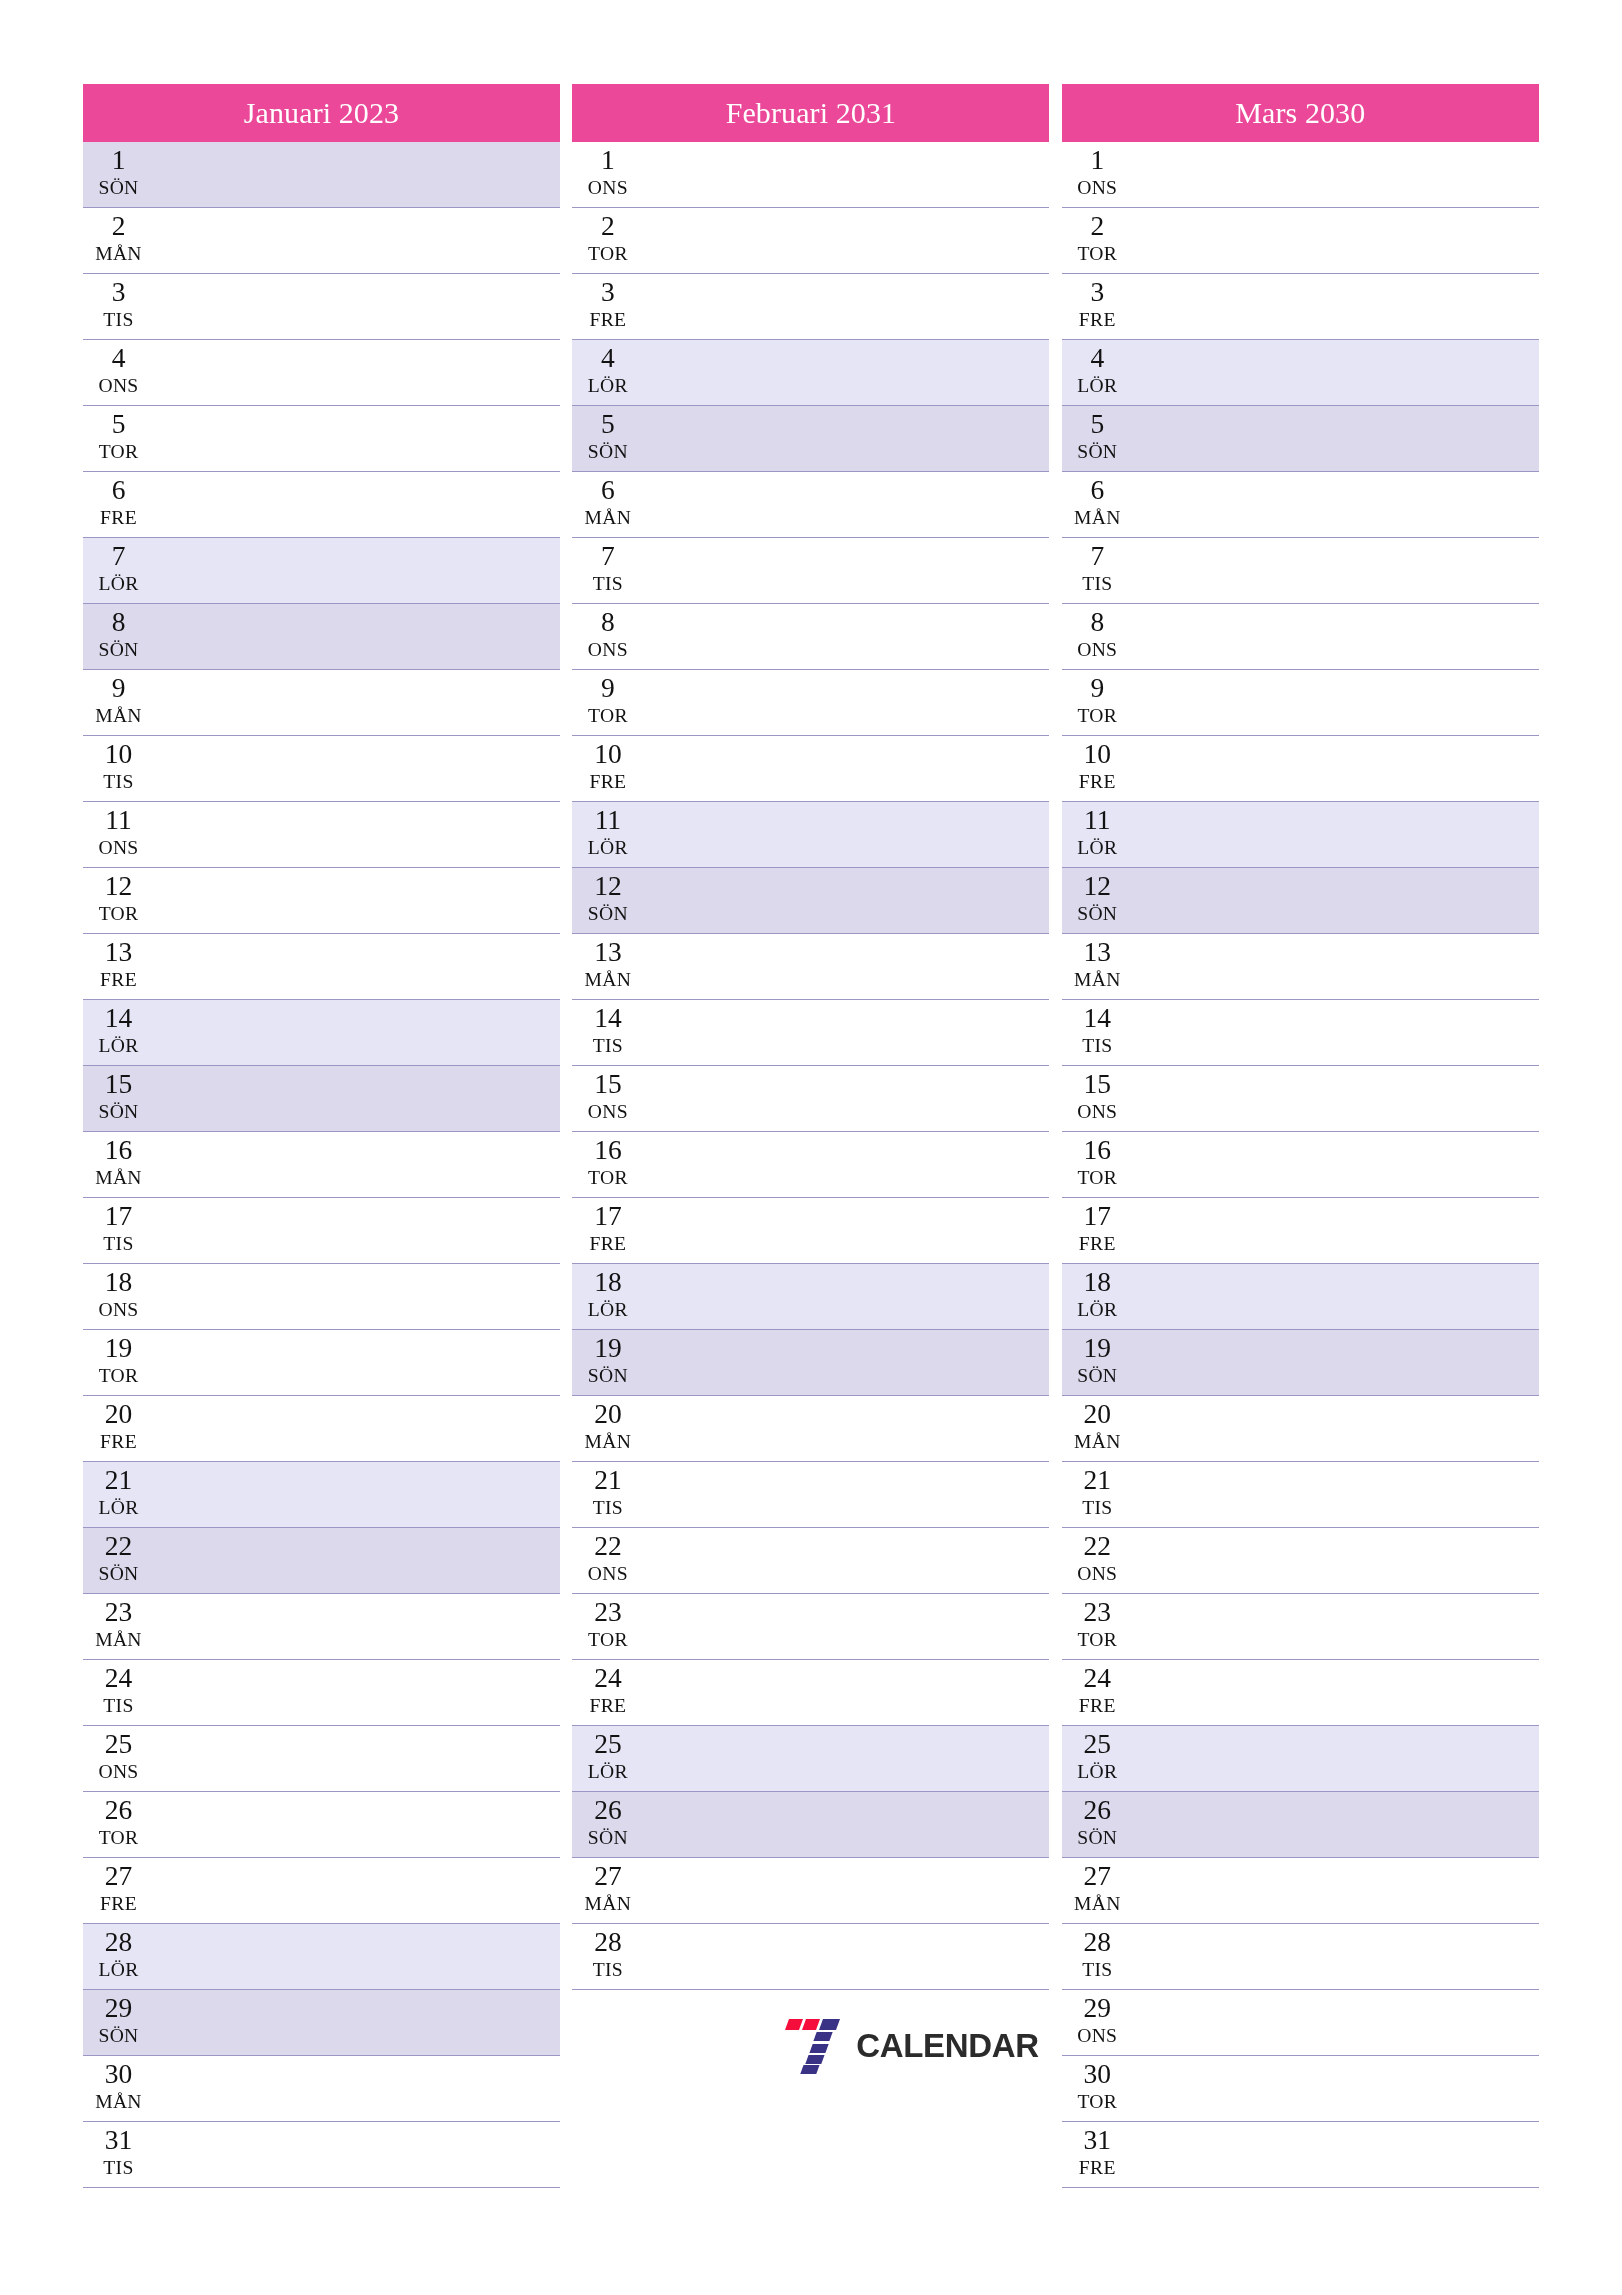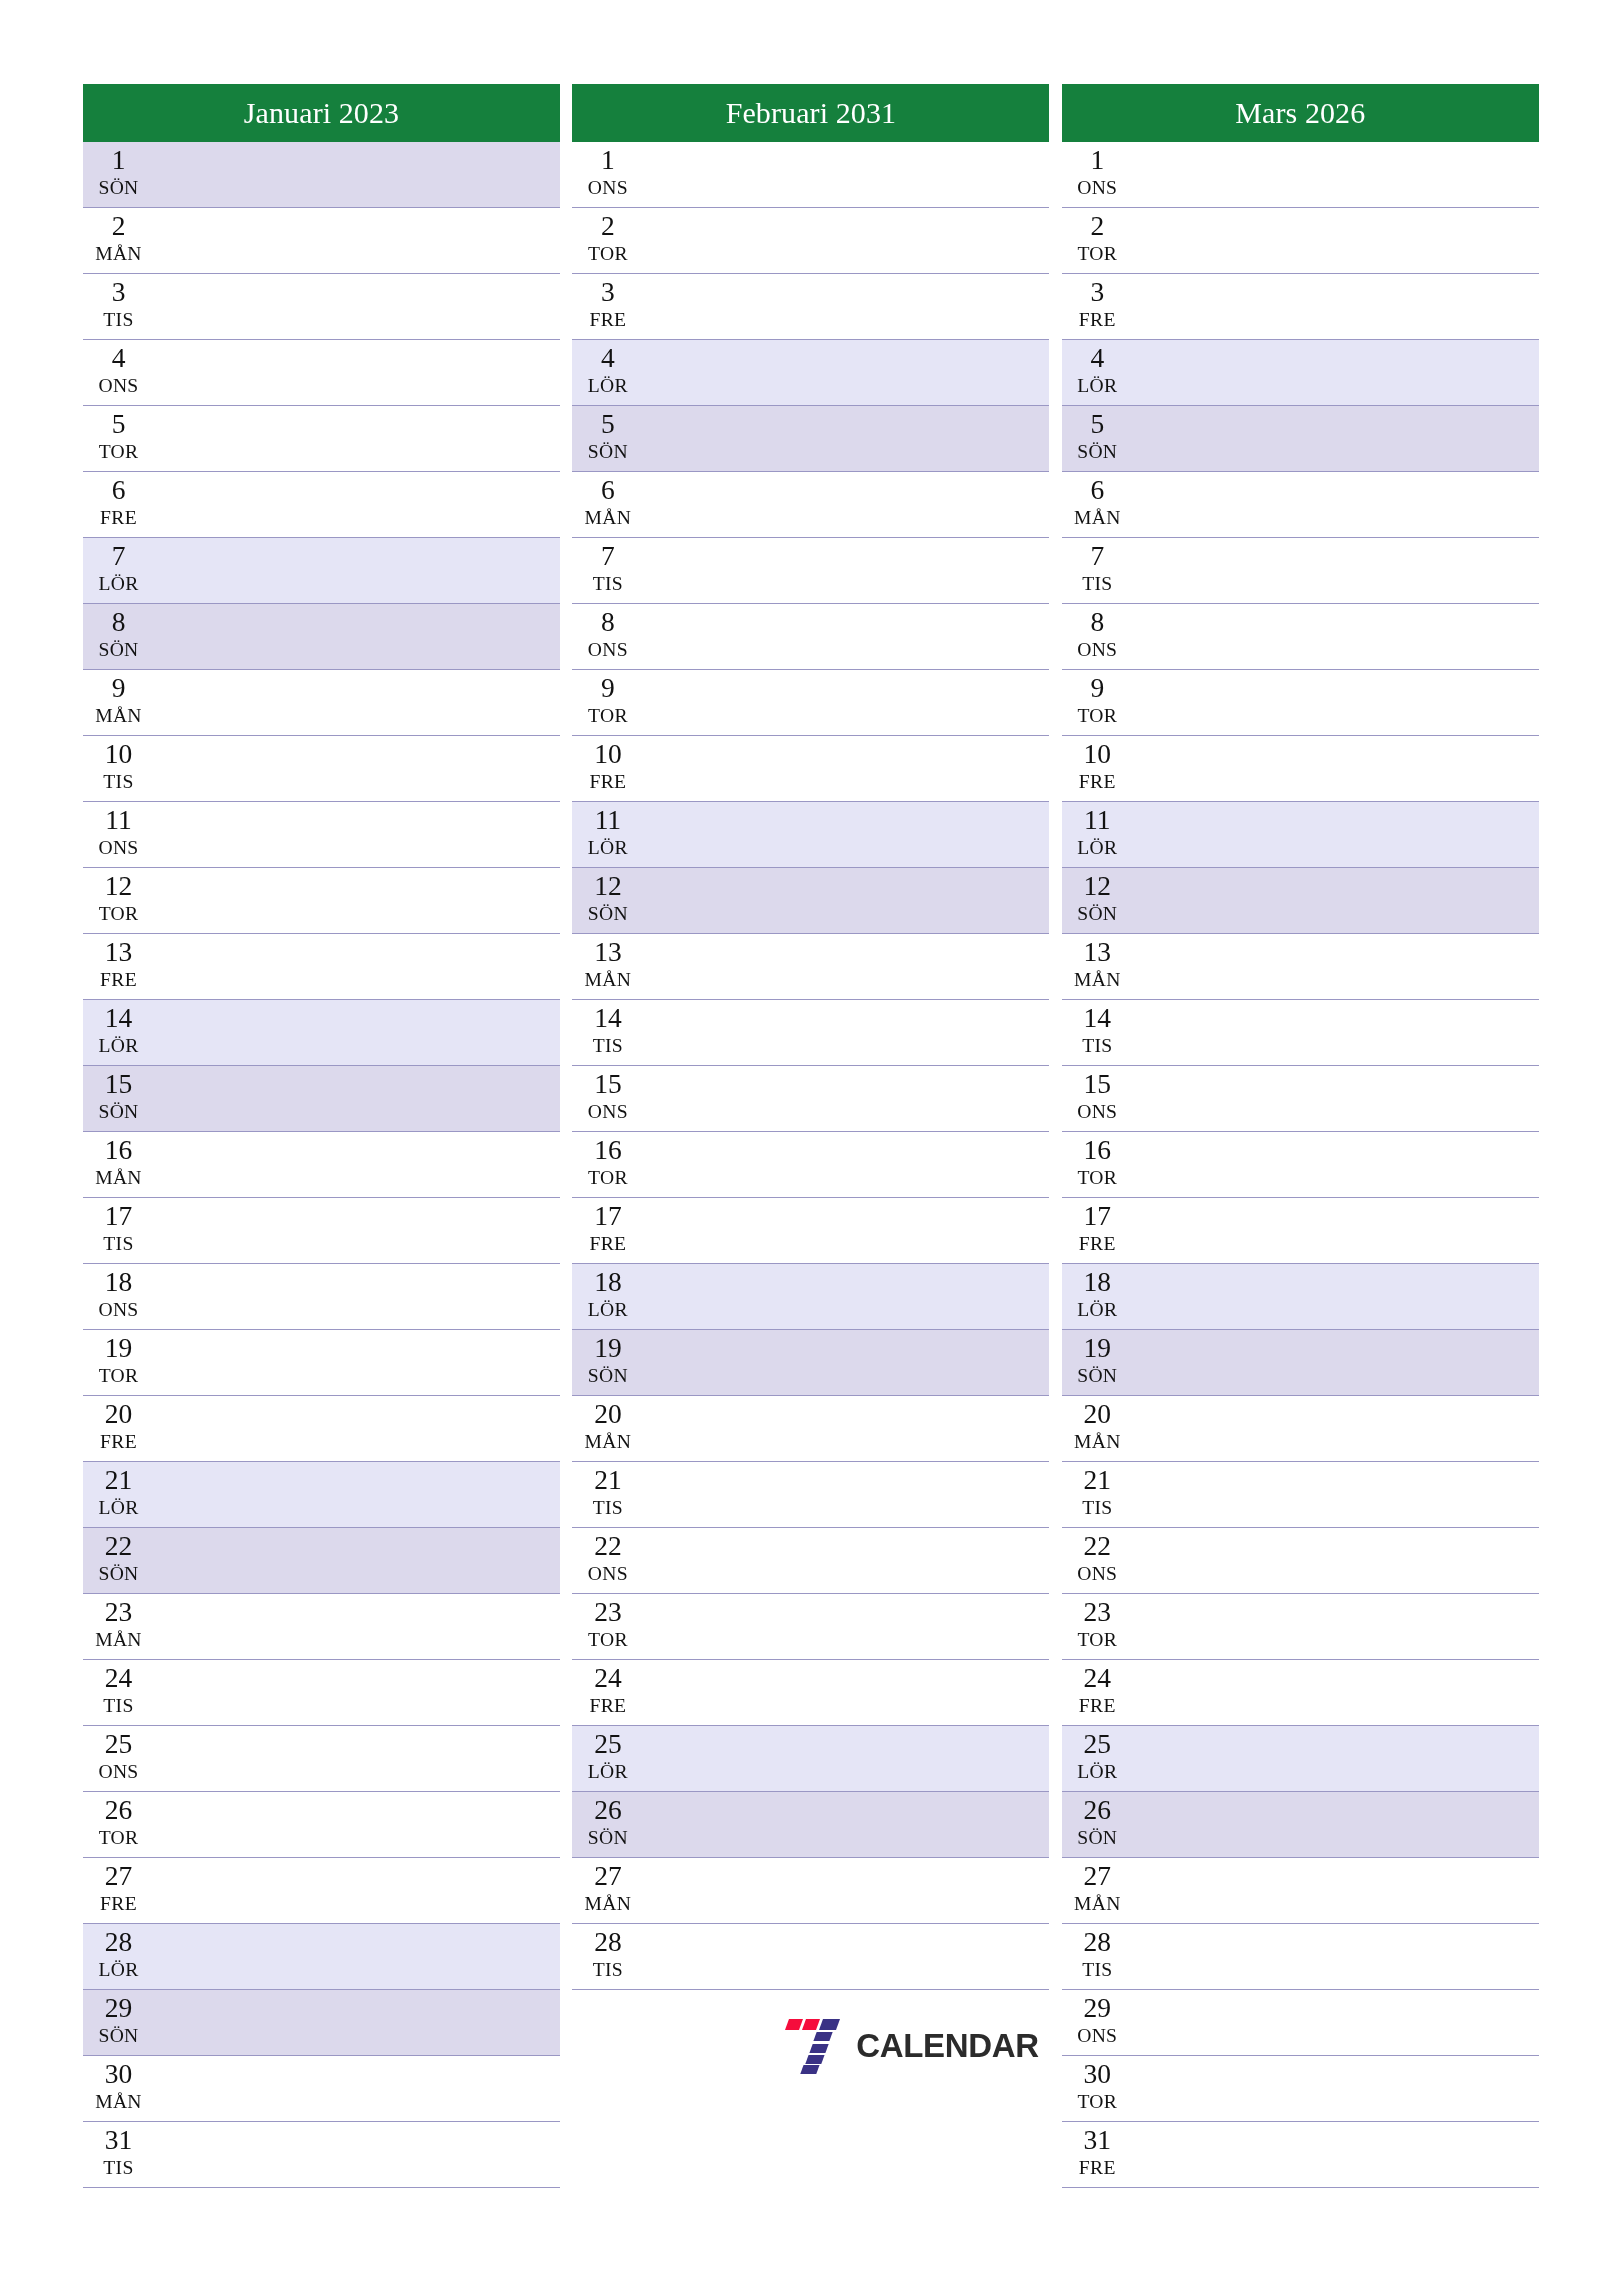--- a/index.html
+++ b/index.html
@@ -32,21 +32,21 @@
     flex: 0 0 477px;
     display: flex;
     flex-direction: column;
   }
   .month-col + .month-col {
     margin-left: 12.4px;
   }
 
   .month-header {
     height: 58px;
-    background: #15803d;
+    background: #ec4899;
     color: #ffffff;
     display: flex;
     align-items: center;
     justify-content: center;
     font-size: 30px;
     font-weight: 400;
     letter-spacing: 0.1px;
     line-height: 1;
     box-sizing: border-box;
   }
@@ -441,21 +441,21 @@
           <i style="left: 31px; top: 14.4px; width: 15.7px; height: 9.2px;"></i>
           <i style="left: 27.5px; top: 25.5px; width: 15.7px; height: 9.2px;"></i>
           <i style="left: 23px; top: 37px; width: 15.7px; height: 8.5px;"></i>
           <i style="left: 18.3px; top: 47px; width: 15.7px; height: 8.5px;"></i>
         </span>
       <span class="logo-wordmark">CALENDAR</span>
     </div>
   </div>
 
   <div class="month-col">
-    <div class="month-header">Mars 2026</div>
+    <div class="month-header">Mars 2030</div>
     <div class="days">
         <div class="day-row">
           <span class="daynum">1</span>
           <span class="dayname">ONS</span>
           <span style="position: absolute; inset: 0px 0px 0px 72px; display: block;"></span>
         </div>
         <div class="day-row">
           <span class="daynum">2</span>
           <span class="dayname">TOR</span>
           <span style="position: absolute; inset: 0px 0px 0px 72px; display: block;"></span>

